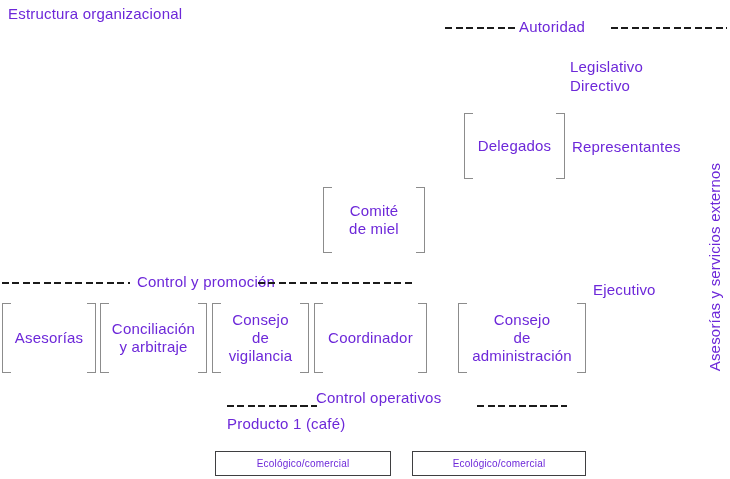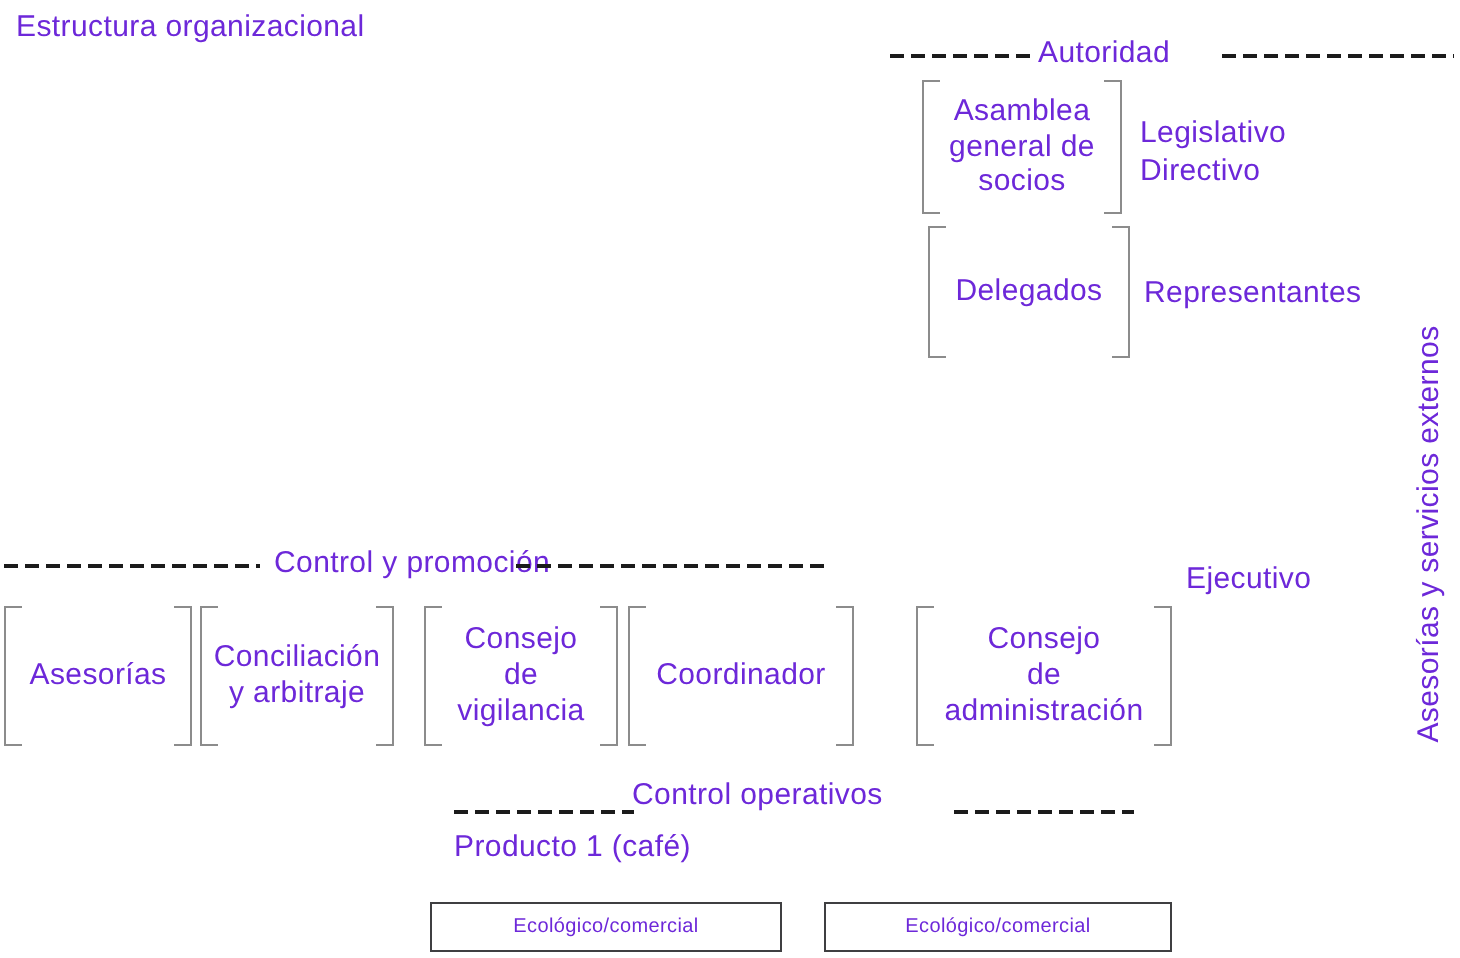--- a/index.html
+++ b/index.html
@@ -36,50 +36,49 @@
 <body>
 
 <div class="canvas">
 
   <div class="txt title" style="left:8px;top:5px">Estructura organizacional</div>
 
   <div class="dash" style="left:445px;top:27px;width:70px"></div>
   <div class="txt" style="left:519px;top:18px">Autoridad</div>
   <div class="dash" style="left:611px;top:27px;width:116px"></div>
 
-  <div class="bnode" style="left:461px;top:40px;width:100px;height:67px">
-    <span class="bracket bracket-l"></span>
-    <span class="bracket bracket-r"></span>
-    <span class="nlabel">Asamblea
-general de
-socios</span>
-  </div>
   <div class="txt" style="left:570px;top:58px">Legislativo
 Directivo</div>
 
   <div class="bnode" style="left:464px;top:113px;width:101px;height:66px">
     <span class="bracket bracket-l"></span>
     <span class="bracket bracket-r"></span>
     <span class="nlabel">Delegados</span>
   </div>
   <div class="txt" style="left:572px;top:138px">Representantes</div>
 
+  <div class="bnode" style="left:323px;top:187px;width:102px;height:66px">
+    <span class="bracket bracket-l"></span>
+    <span class="bracket bracket-r"></span>
+    <span class="nlabel">Comité
+de miel</span>
+  </div>
 
 
   <div class="dash" style="left:2px;top:282px;width:128px"></div>
   <div class="txt" style="left:137px;top:273px">Control y promoción</div>
   <div class="dash" style="left:258px;top:282px;width:154px"></div>
 
   <div class="bnode" style="left:2px;top:303px;width:94px;height:70px">
     <span class="bracket bracket-l"></span>
     <span class="bracket bracket-r"></span>
     <span class="nlabel">Asesorías</span>
   </div>
 
-  <div class="bnode" style="left:100px;top:303px;width:97px;height:70px">
+  <div class="bnode" style="left:100px;top:303px;width:107px;height:70px">
     <span class="bracket bracket-l"></span>
     <span class="bracket bracket-r"></span>
     <span class="nlabel">Conciliación
 y arbitraje</span>
   </div>
 
   <div class="bnode" style="left:212px;top:303px;width:97px;height:70px">
     <span class="bracket bracket-l"></span>
     <span class="bracket bracket-r"></span>
     <span class="nlabel">Consejo

